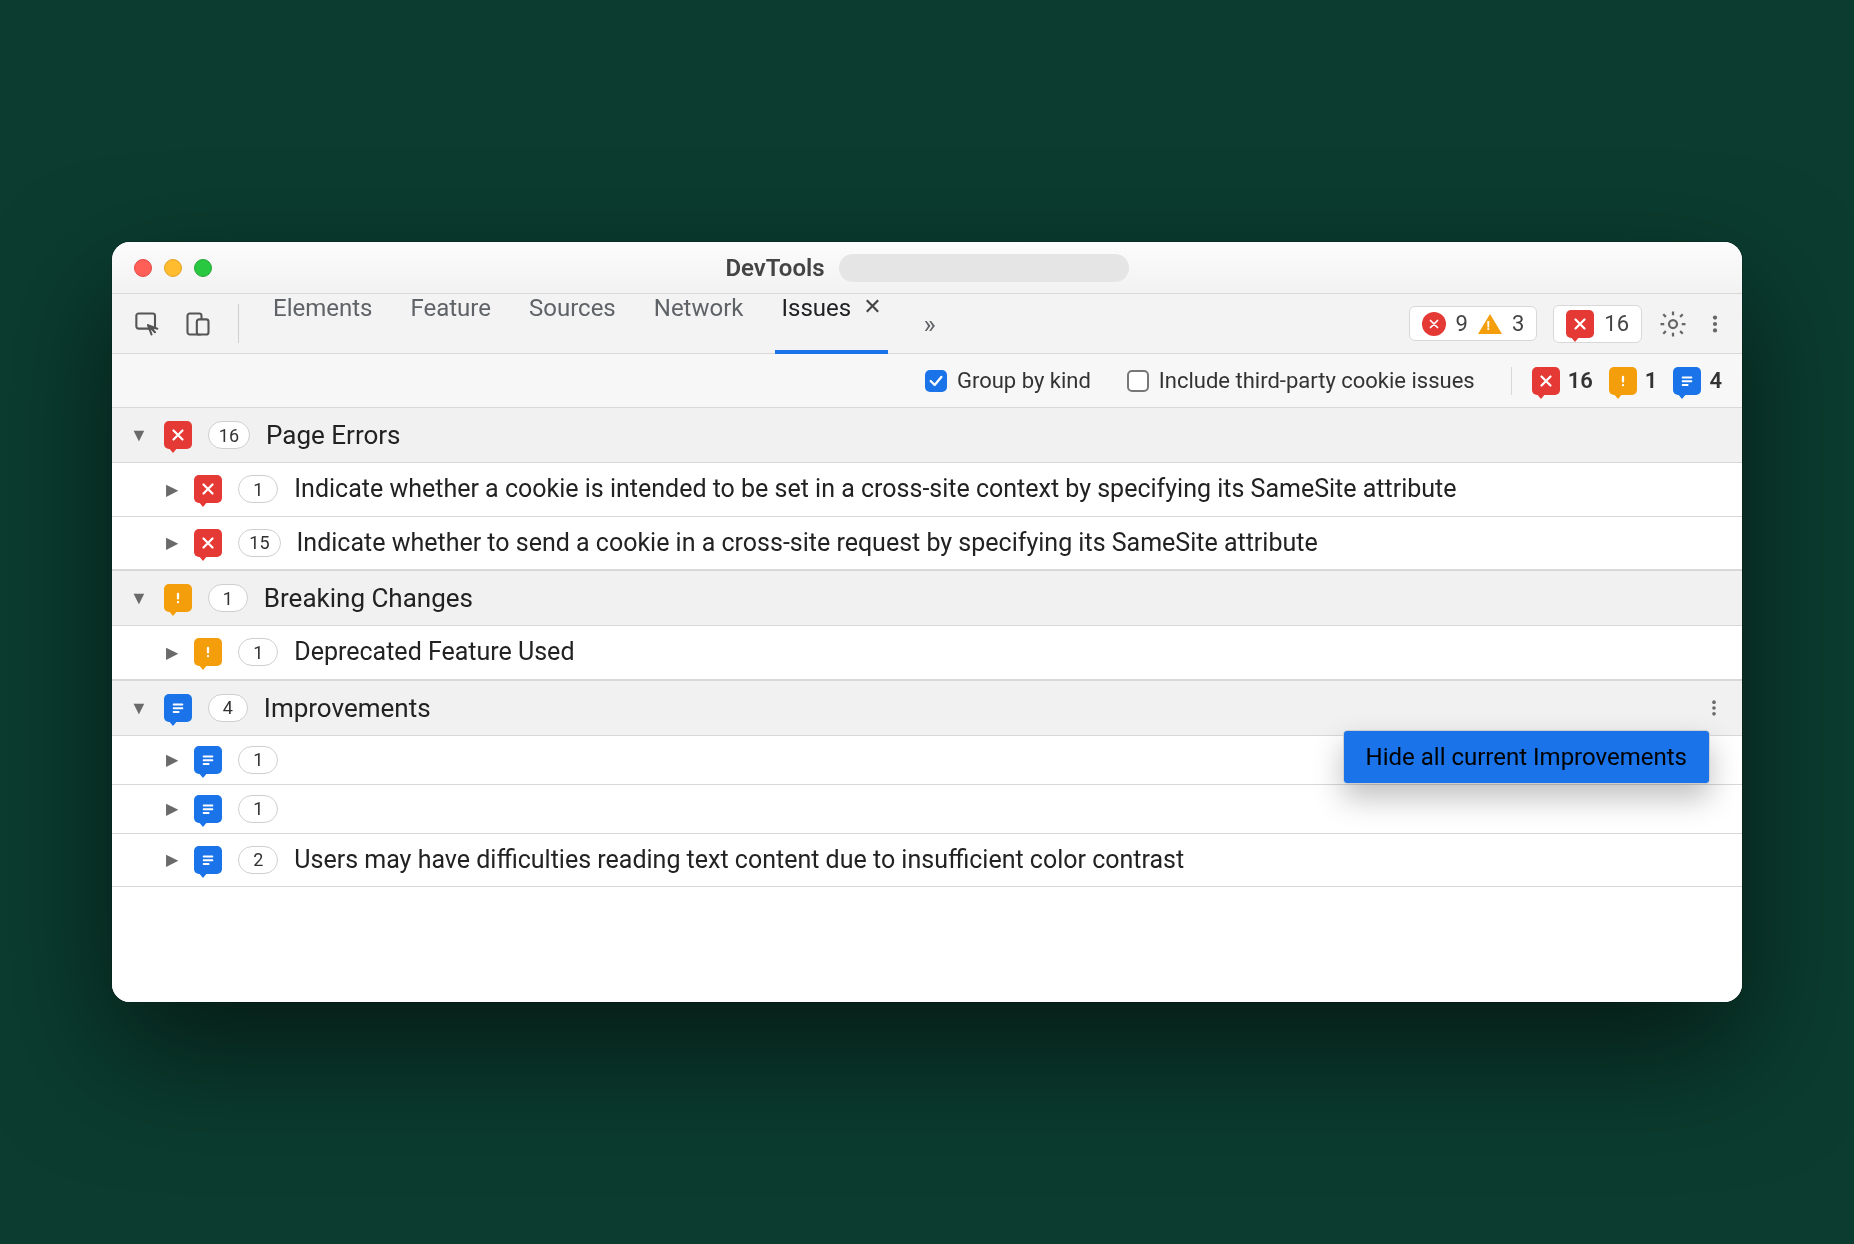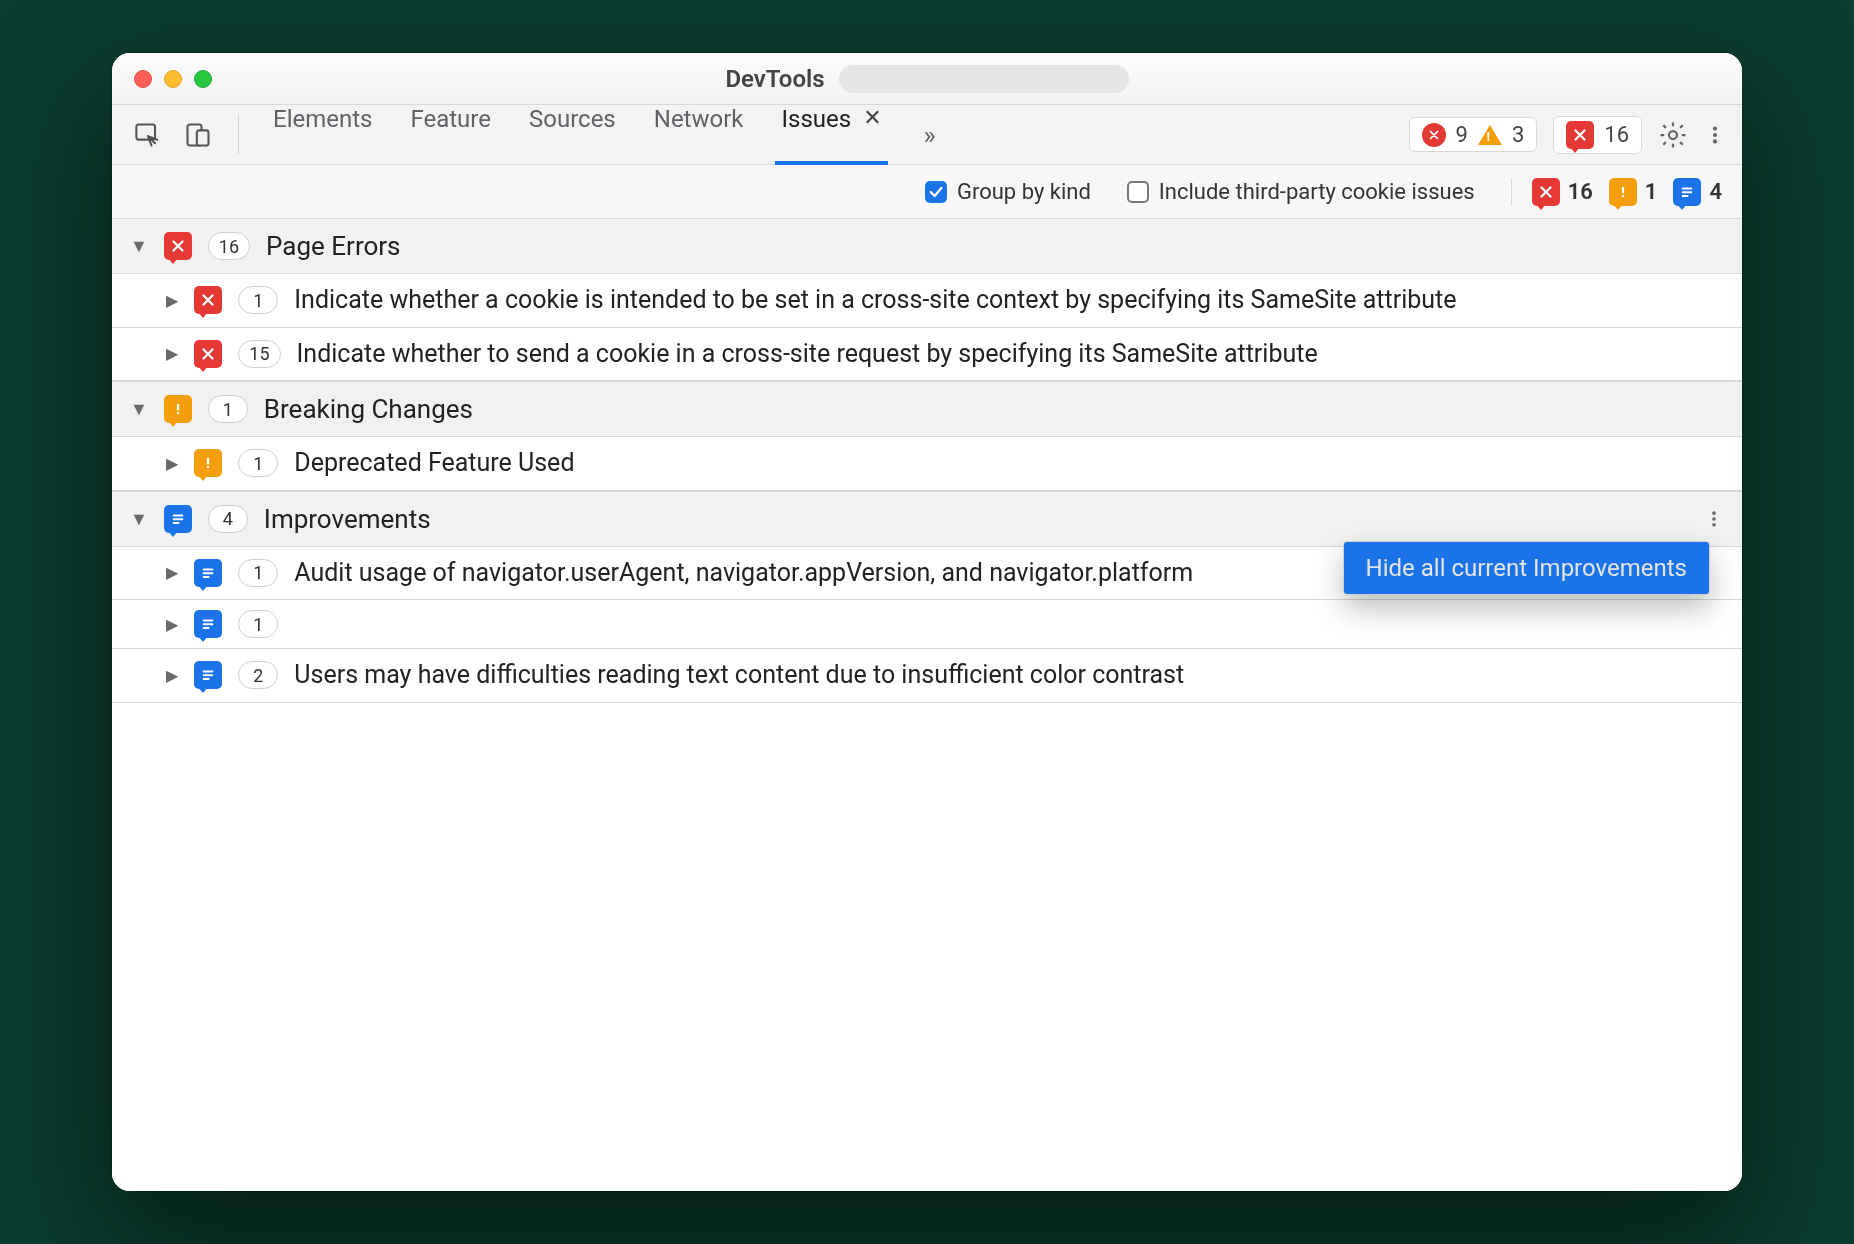--- a/index.html
+++ b/index.html
@@ -24,21 +24,21 @@
   *{box-sizing:border-box;font-family:-apple-system,BlinkMacSystemFont,"Segoe UI",Roboto,Helvetica,Arial,sans-serif;}
   html,body{margin:0;padding:0;height:100%;}
   body{
     background:var(--bg);
     display:flex;align-items:flex-start;justify-content:center;
     width:1854px;height:1244px;
     transform-origin:top left;
   }
   .stage{width:1854px;height:1244px;display:flex;align-items:center;justify-content:center;}
   .window{
-    width:1630px;height:1138px;
+    width:1630px;height:760px;
     background:var(--window);
     border-radius:18px;
     box-shadow:0 50px 120px rgba(0,0,0,.55), 0 0 0 1px rgba(0,0,0,.15);
     overflow:hidden;
     display:flex;flex-direction:column;
     position:relative;
   }
   
   .titlebar{
     height:52px;background:var(--header-grad);
@@ -130,21 +130,21 @@
   .row .title-text{flex:1;line-height:1.3;}
   .row .chev{color:#6a6a6a;font-size:16px;}
   .kebab-row{position:absolute;right:18px;top:50%;transform:translateY(-50%);color:#6a6a6a;}
   
   .menu{
     position:absolute;right:32px;top:0;transform:translateY(-6px);
     background:#fff;border:1px solid var(--border2);border-radius:4px;
     box-shadow:0 14px 30px rgba(0,0,0,.25);overflow:hidden;z-index:20;
   }
   .menu-item{
-    background:var(--blue);color:#e5e5e5;font-size:24px;padding:12px 22px;white-space:nowrap;
+    background:var(--blue);color:#000000;font-size:24px;padding:12px 22px;white-space:nowrap;
   }
   .rel{position:relative;}
   
   svg{display:block;}
 </style>
 </head>
 <body>
 
 <div class="stage">
   <div class="window">
@@ -356,21 +356,20 @@
       <div class="row rel">
         <span class="chev">▶</span>
         <span class="sq blue">
             <svg viewBox="0 0 24 24" fill="#fff">
               <rect x="5" y="6" width="14" height="2.6" rx="1"></rect>
               <rect x="5" y="11" width="14" height="2.6" rx="1"></rect>
               <rect x="5" y="16" width="9" height="2.6" rx="1"></rect>
             </svg>
           </span>
         <span class="countpill">1</span>
-        <span class="title-text">Audit usage of navigator.userAgent, navigator.appVersion, and navigator.platform</span>
 
         <div class="menu">
           <div class="menu-item">Hide all current Improvements</div>
         </div>
       </div>
       <div class="row">
         <span class="chev">▶</span>
         <span class="sq blue">
             <svg viewBox="0 0 24 24" fill="#fff">
               <rect x="5" y="6" width="14" height="2.6" rx="1"></rect>

